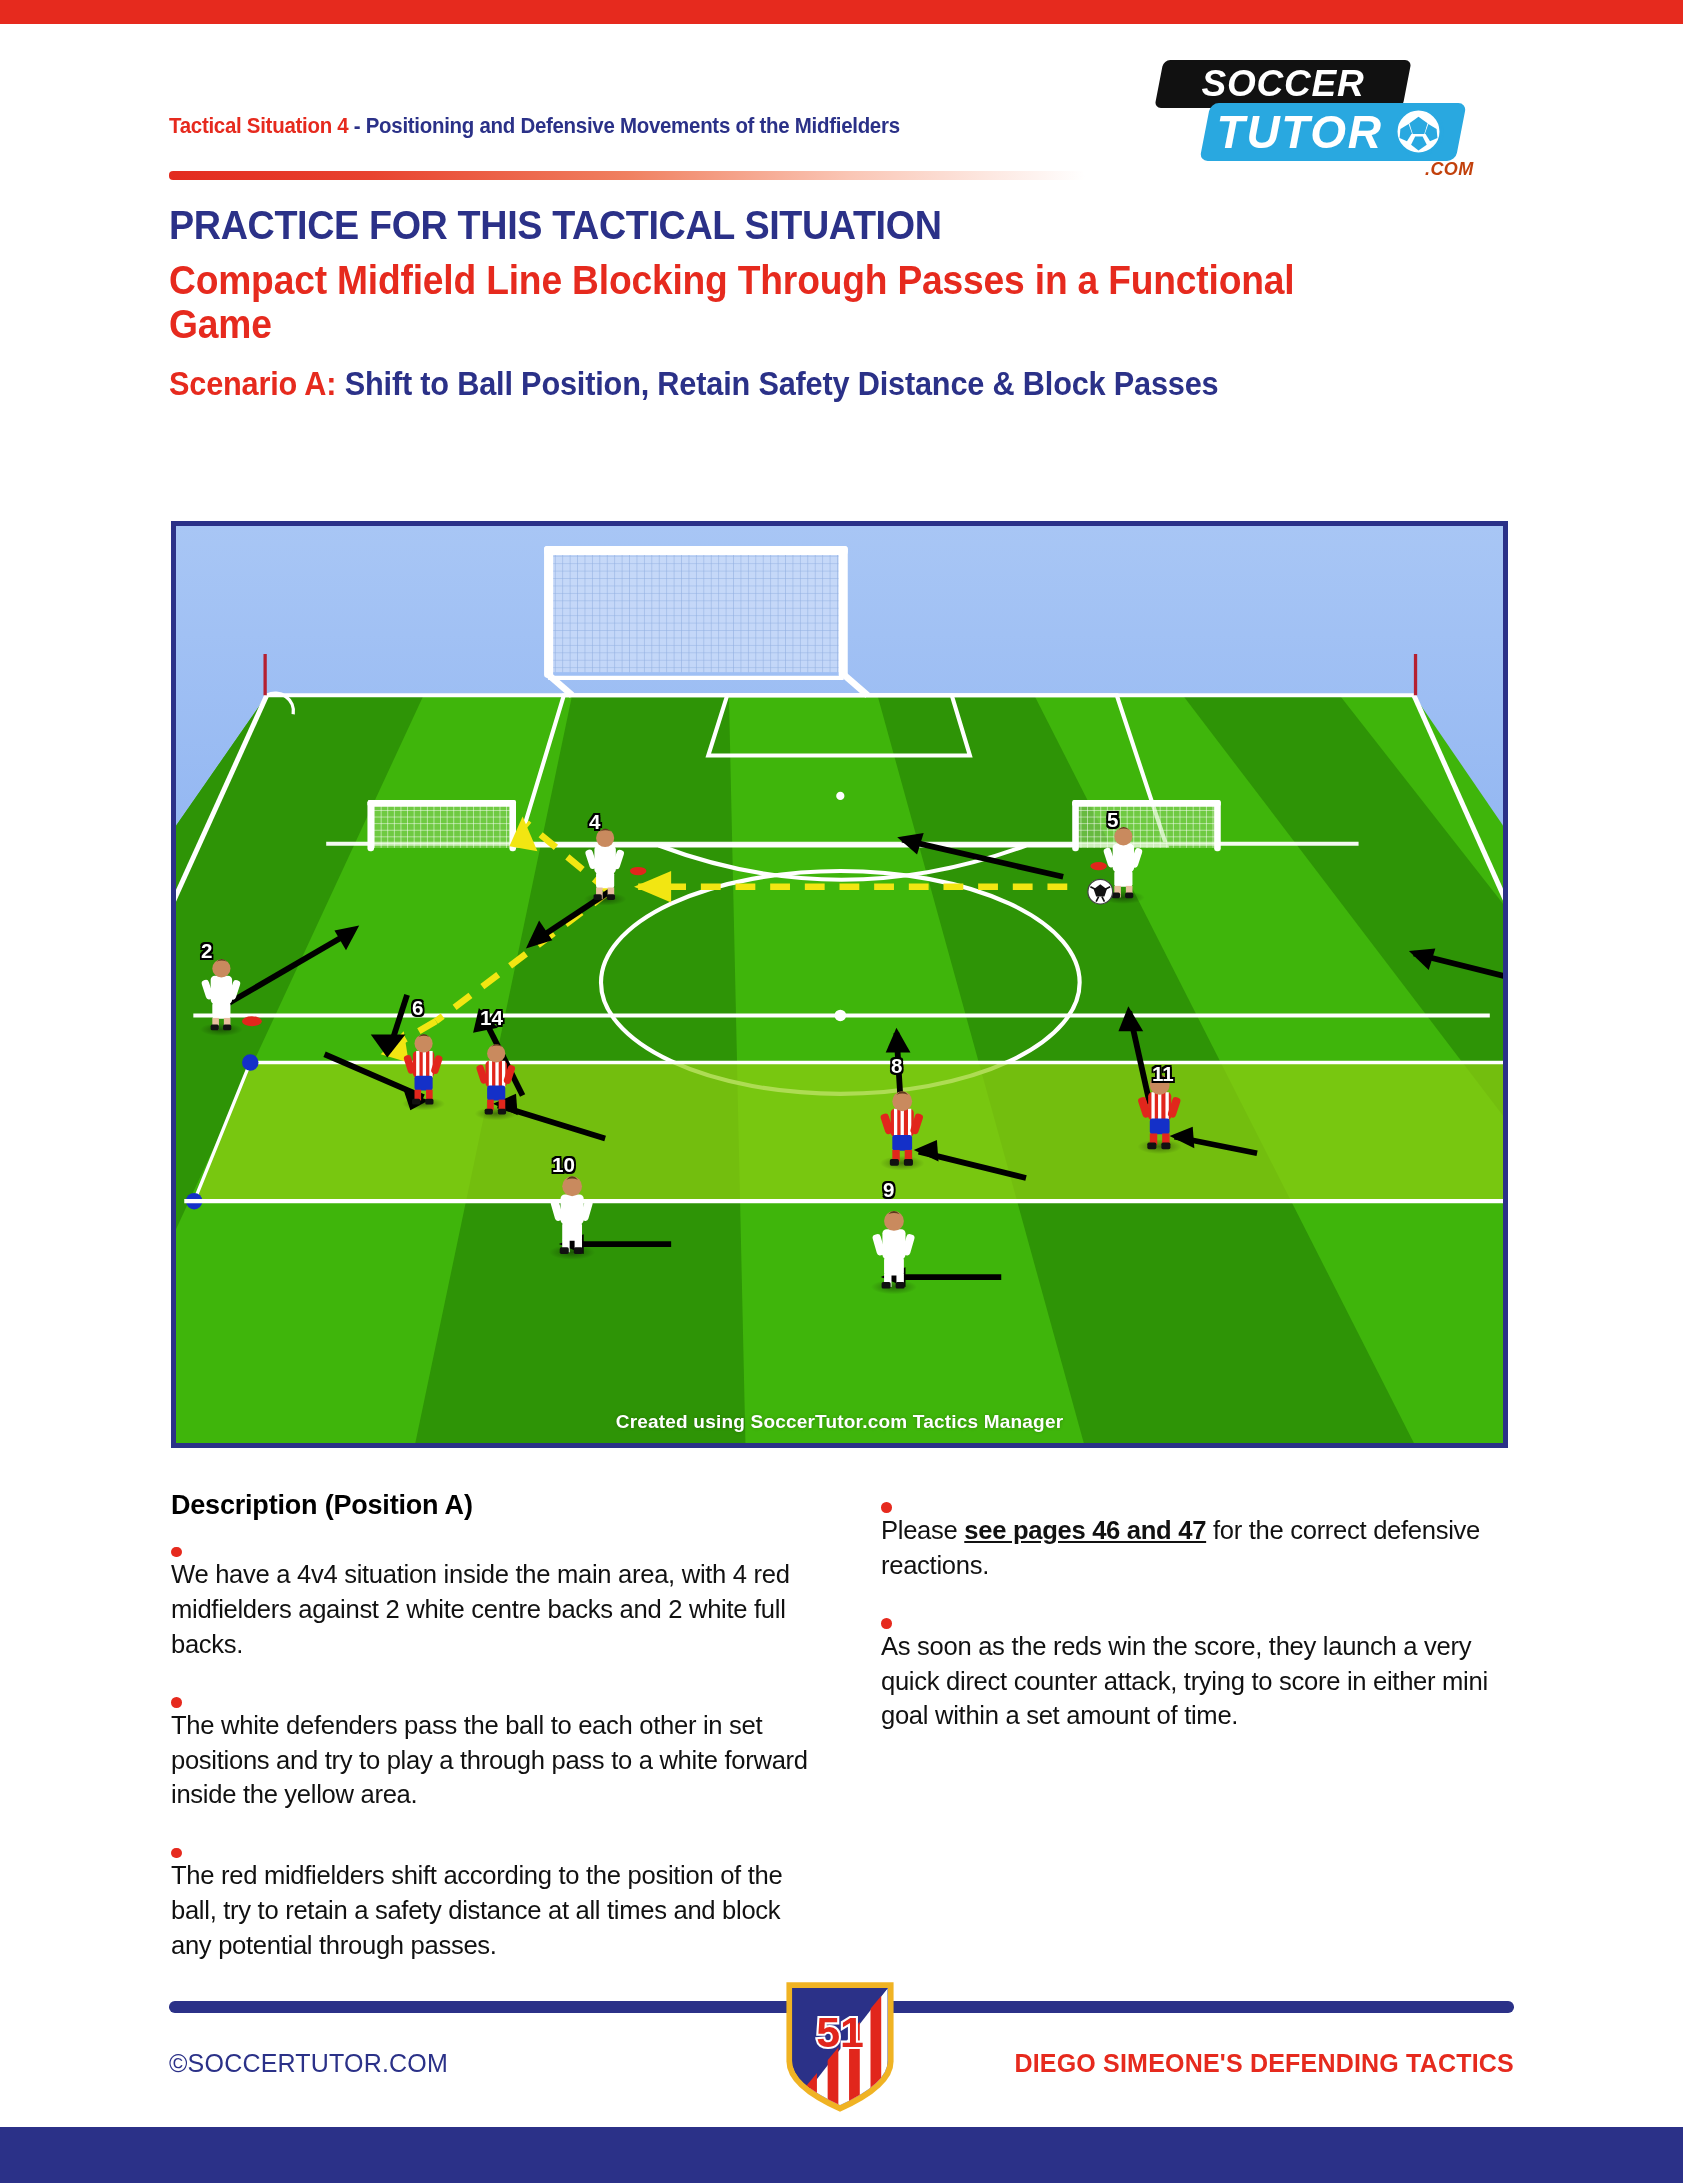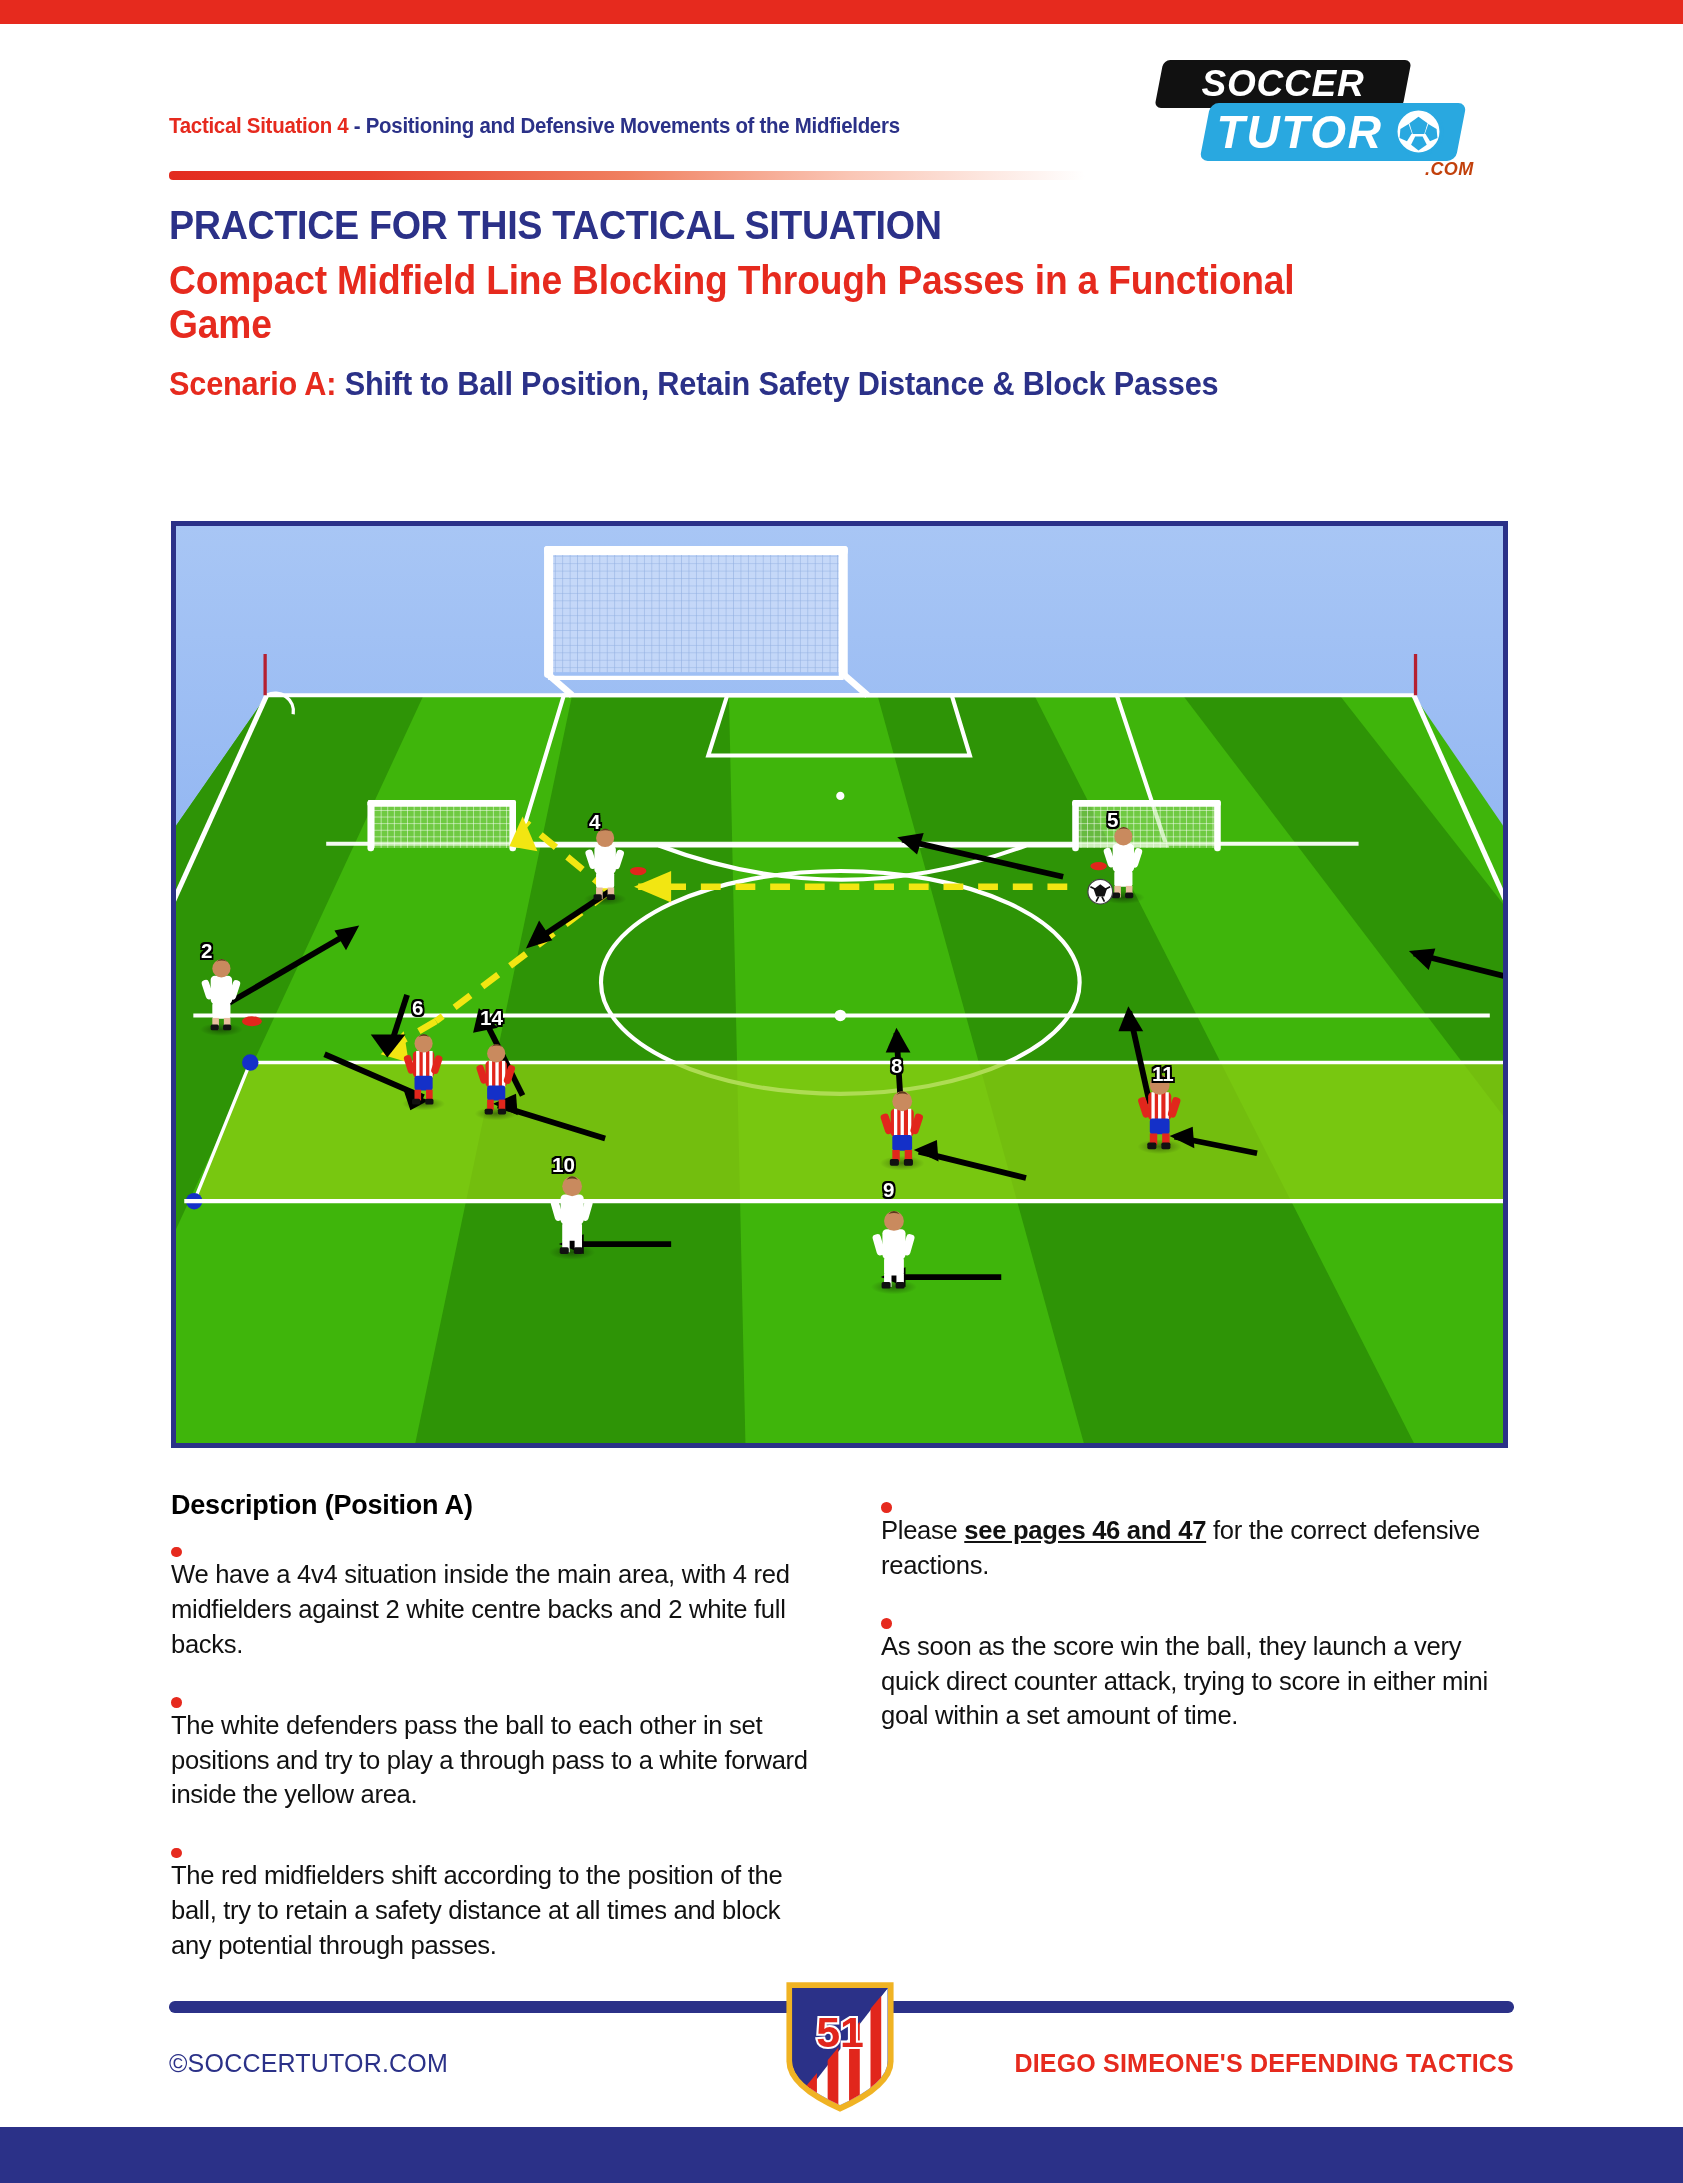--- a/index.html
+++ b/index.html
@@ -531,20 +531,21 @@
 
   <div class="pnum" style="left:413px; top:284px;">4</div>
   <div class="pnum" style="left:931px;top:282px;">5</div>
   <div class="pnum" style="left:236px; top:470px;">6</div>
   <div class="pnum" style="left:715px; top:528px;">8</div>
   <div class="pnum" style="left:707px; top:652px;">9</div>
   <div class="pnum" style="left:376px; top:627px;">10</div>
   <div class="pnum" style="left:976px;top:512px;margin-top:24px;">11</div>
   <div class="pnum" style="left:304px; top:480px;">14</div>
 
+  <div class="watermark">Created using SoccerTutor.com Tactics Manager</div>
 </div>
 
 <div class="desc">
 
   <div class="desc-col col-left">
     <div class="desc-head">Description (Position A)</div>
 
     <div class="bullet-row">
       <div class="bullet-dot"></div>
       <div class="bullet-txt">We have a 4v4 situation inside the main area, with 4 red midfielders against 2 white centre backs and 2 white full backs.</div>
@@ -561,21 +562,21 @@
 
   <div class="desc-col col-right">
     <div class="bullet-row">
       <div class="bullet-dot"></div>
       <div class="bullet-txt">
         <span>Please </span><b>see pages 46 and 47</b><span> for the correct defensive reactions.</span>
       </div>
     </div>
     <div class="bullet-row">
       <div class="bullet-dot"></div>
-      <div class="bullet-txt">As soon as the score win the ball, they launch a very quick direct counter attack, trying to score in either mini goal within a set amount of time.</div>
+      <div class="bullet-txt">As soon as the reds win the score, they launch a very quick direct counter attack, trying to score in either mini goal within a set amount of time.</div>
     </div>
   </div>
 
 </div>
 
 <div class="footer">
   <div class="footer-rule"></div>
 
   <div class="crest">
     <svg width="124" height="136" viewBox="0 0 150 165">

